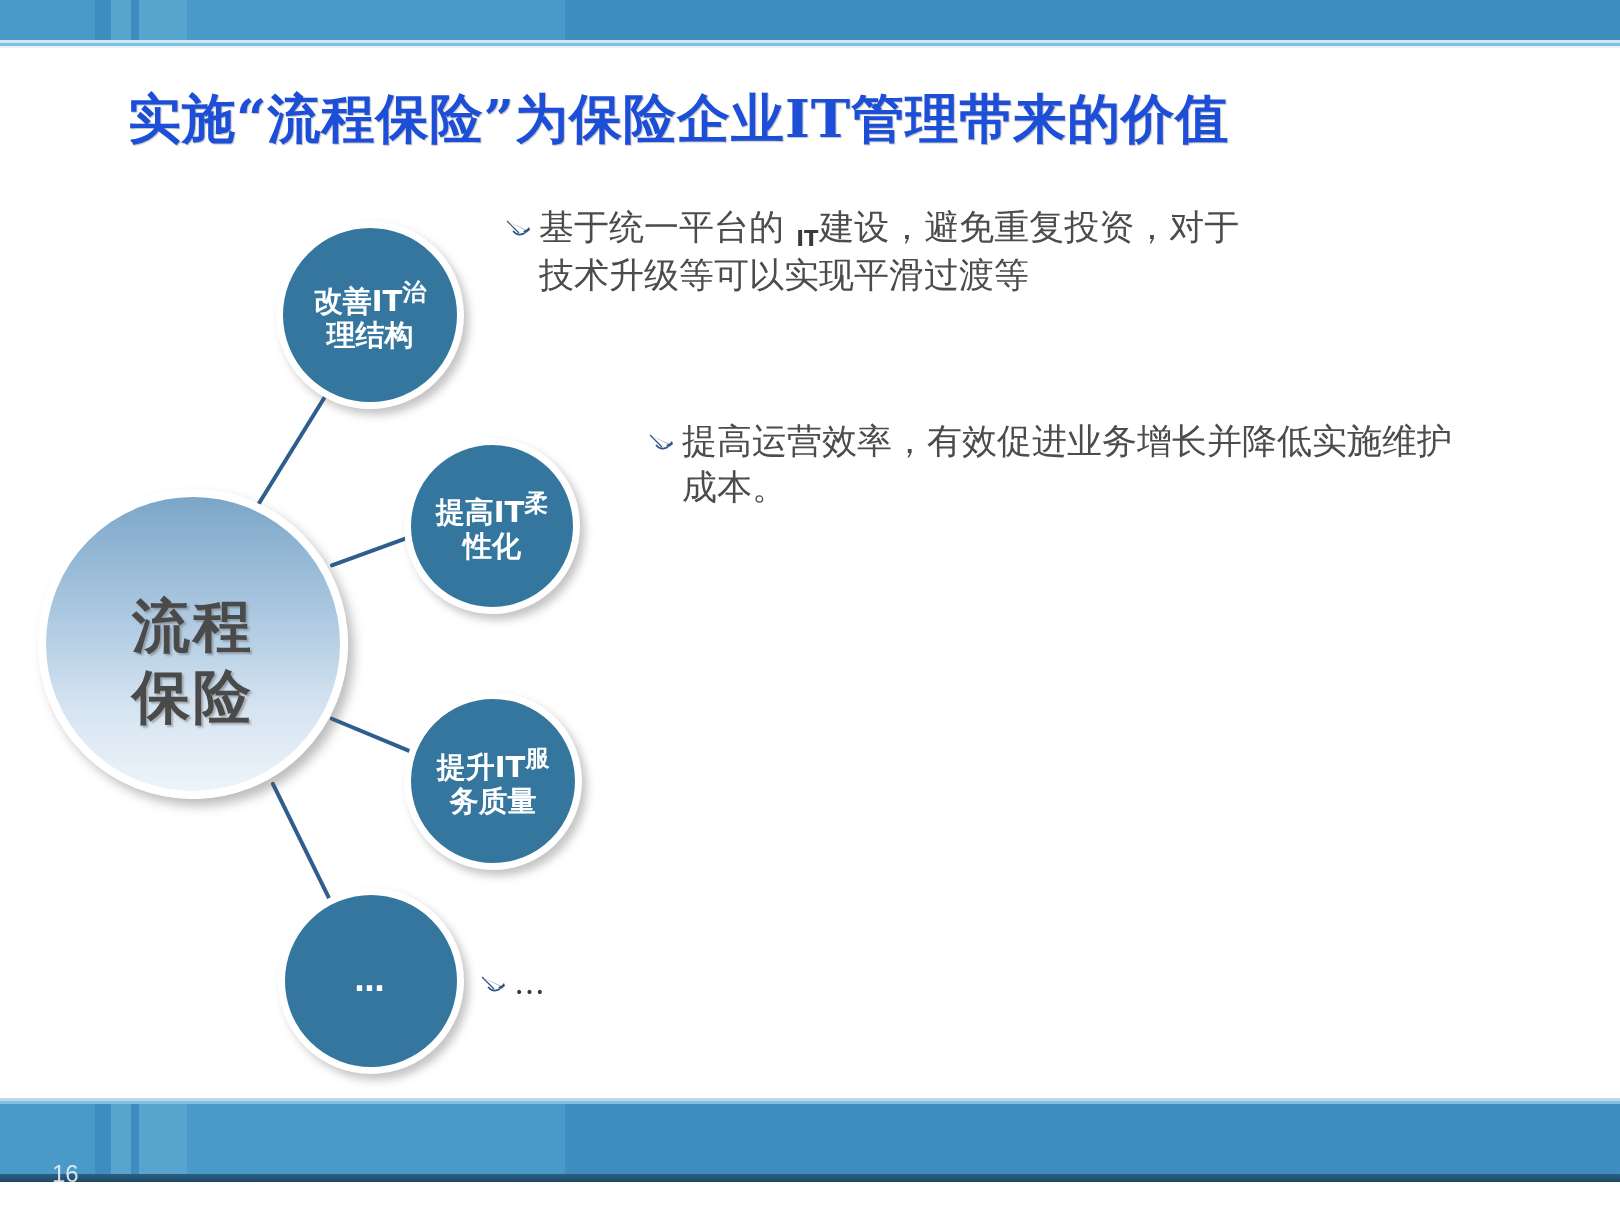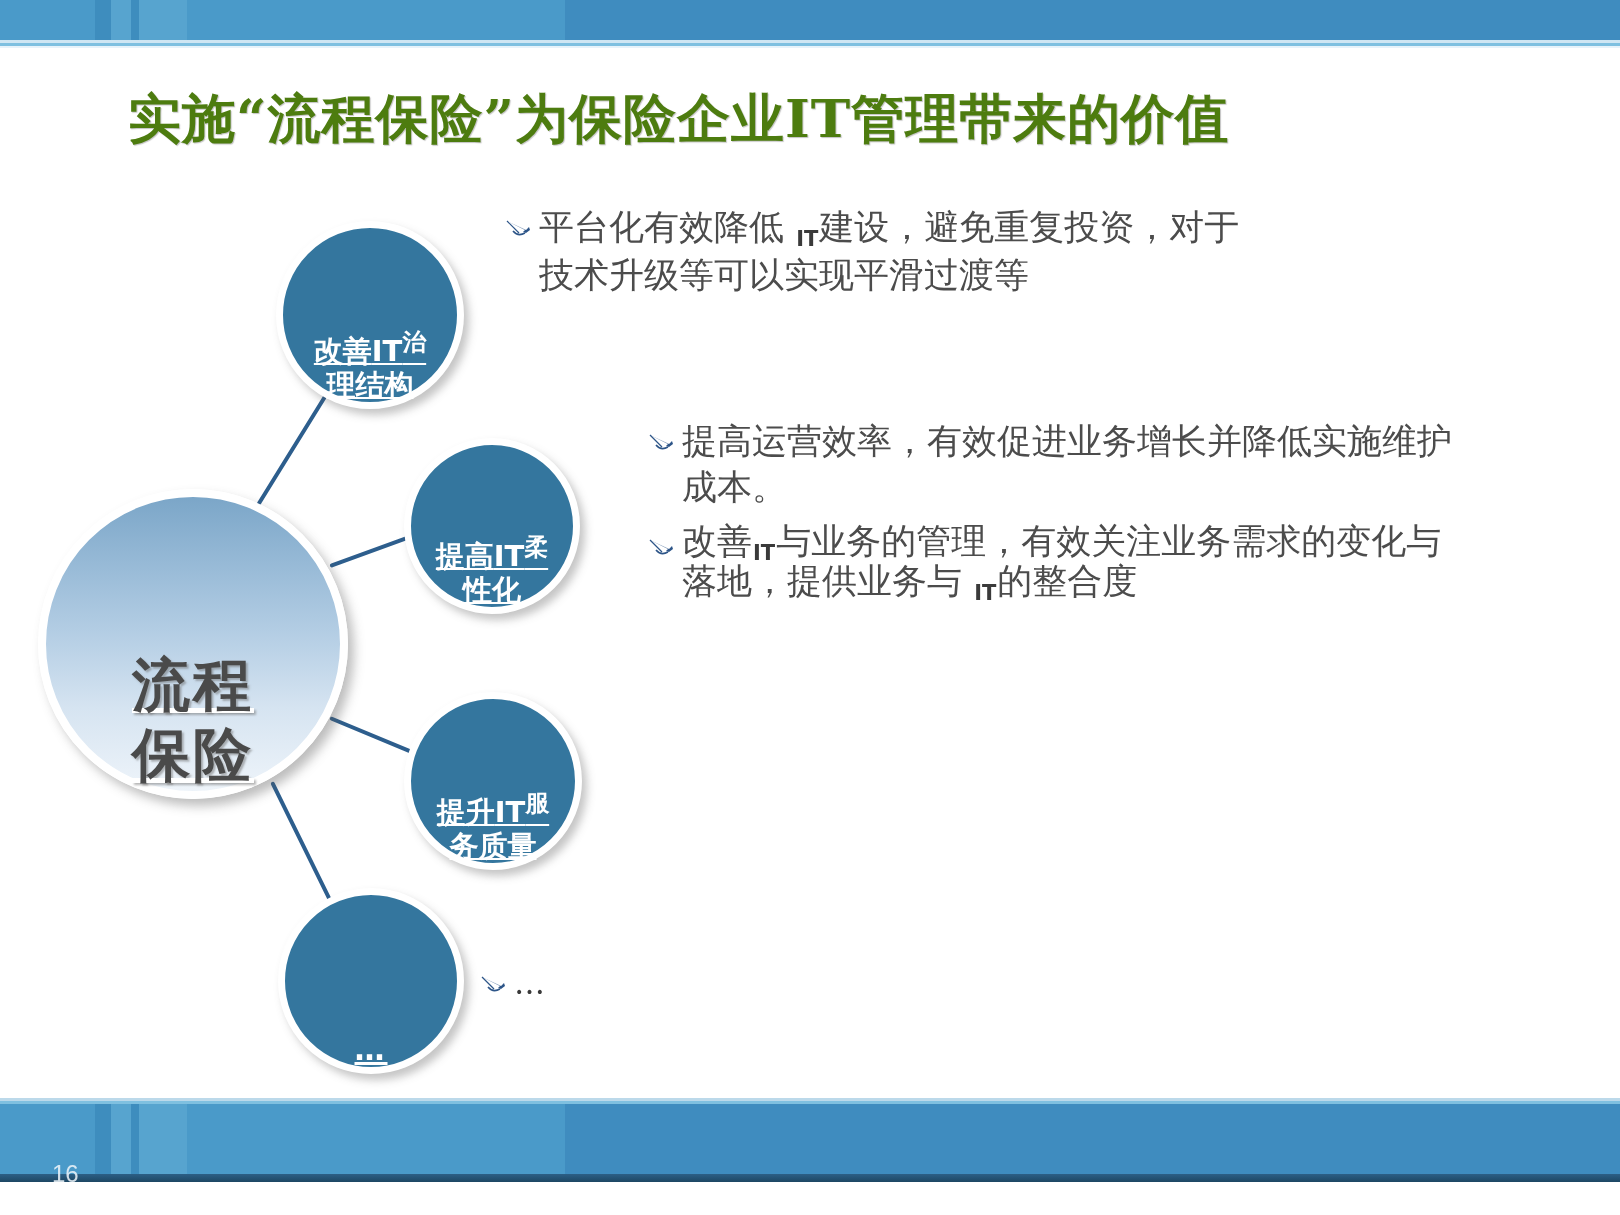--- a/index.html
+++ b/index.html
@@ -65,21 +65,21 @@
 
   
   .title {
     position: absolute;
     left: 128px;
     top: 84px;
     width: 1360px;
     font-family: "DejaVu Serif", "Liberation Serif", serif;
     font-size: 53px;
     font-weight: 700;
-    color: #4d7c0f;
+    color: #1d4ed8;
     letter-spacing: 1px;
     white-space: nowrap;
     text-shadow: 1px 1px 1px rgba(120,120,120,.45);
   }
 
   
   .line {
     position: absolute;
     background: #2d5e8d;
     transform-origin: 0 50%;
@@ -89,25 +89,24 @@
 
   
   .node {
     position: absolute;
     border-radius: 50%;
     background: #34769e;
     border: 7px solid #ffffff;
     box-sizing: border-box;
     box-shadow: 5px 6px 9px rgba(90,90,90,.35);
     display: flex;
-    align-items: flex-end;
+    align-items: center;
     justify-content: center;
     color: #ffffff;
     text-align: center;
-    text-decoration: underline;
   }
   .node .cap {
     font-family: "DejaVu Sans", "Liberation Sans", sans-serif;
     font-weight: 700;
     line-height: 1.18;
   }
   .node .sup {
     font-size: .82em;
     vertical-align: super;
     font-weight: 700;
@@ -261,44 +260,34 @@
 
   <div class="bullets" id="bullets-1">
       <div class="bullet-row">
         <span class="bullet-mark">
           <svg width="28" height="22" viewBox="0 0 28 22" aria-hidden="true">
             <path d="M2 4 L21 13 L24 10 L25 13 L21 16 L18 15 L20 13 Z" fill="#2d5588"></path>
             <path d="M8 14 q5 6 12 2" stroke="#2d5588" stroke-width="1.6" fill="none"></path>
             <path d="M2 4 L14 16" stroke="#2d5588" stroke-width="1.2" fill="none"></path>
           </svg>
         </span>
-        <span class="bullet-text"><span>平台化有效降低 </span><span class="it">IT</span><span>建设，避免重复投资，对于技术升级等可以实现平滑过渡等</span></span>
+        <span class="bullet-text"><span>基于统一平台的 </span><span class="it">IT</span><span>建设，避免重复投资，对于技术升级等可以实现平滑过渡等</span></span>
       </div>
     </div>
   <div class="bullets" id="bullets-2">
       <div class="bullet-row">
         <span class="bullet-mark">
           <svg width="28" height="22" viewBox="0 0 28 22" aria-hidden="true">
             <path d="M2 4 L21 13 L24 10 L25 13 L21 16 L18 15 L20 13 Z" fill="#2d5588"></path>
             <path d="M8 14 q5 6 12 2" stroke="#2d5588" stroke-width="1.6" fill="none"></path>
             <path d="M2 4 L14 16" stroke="#2d5588" stroke-width="1.2" fill="none"></path>
           </svg>
         </span>
         <span class="bullet-text"><span>提高运营效率，有效促进业务增长并降低实施维护成本。</span></span>
       </div>
-      <div class="bullet-row tight">
-        <span class="bullet-mark">
-          <svg width="28" height="22" viewBox="0 0 28 22" aria-hidden="true">
-            <path d="M2 4 L21 13 L24 10 L25 13 L21 16 L18 15 L20 13 Z" fill="#2d5588"></path>
-            <path d="M8 14 q5 6 12 2" stroke="#2d5588" stroke-width="1.6" fill="none"></path>
-            <path d="M2 4 L14 16" stroke="#2d5588" stroke-width="1.2" fill="none"></path>
-          </svg>
-        </span>
-        <span class="bullet-text"><span>改善</span><span class="it">IT</span><span>与业务的管理，有效关注业务需求的变化与落地，提供业务与 </span><span class="it">IT</span><span>的整合度</span></span>
-      </div>
     </div>
   <div class="bullets" id="bullets-4">
       <div class="bullet-row">
         <span class="bullet-mark">
           <svg width="28" height="22" viewBox="0 0 28 22" aria-hidden="true">
             <path d="M2 4 L21 13 L24 10 L25 13 L21 16 L18 15 L20 13 Z" fill="#2d5588"></path>
             <path d="M8 14 q5 6 12 2" stroke="#2d5588" stroke-width="1.6" fill="none"></path>
             <path d="M2 4 L14 16" stroke="#2d5588" stroke-width="1.2" fill="none"></path>
           </svg>
         </span>

